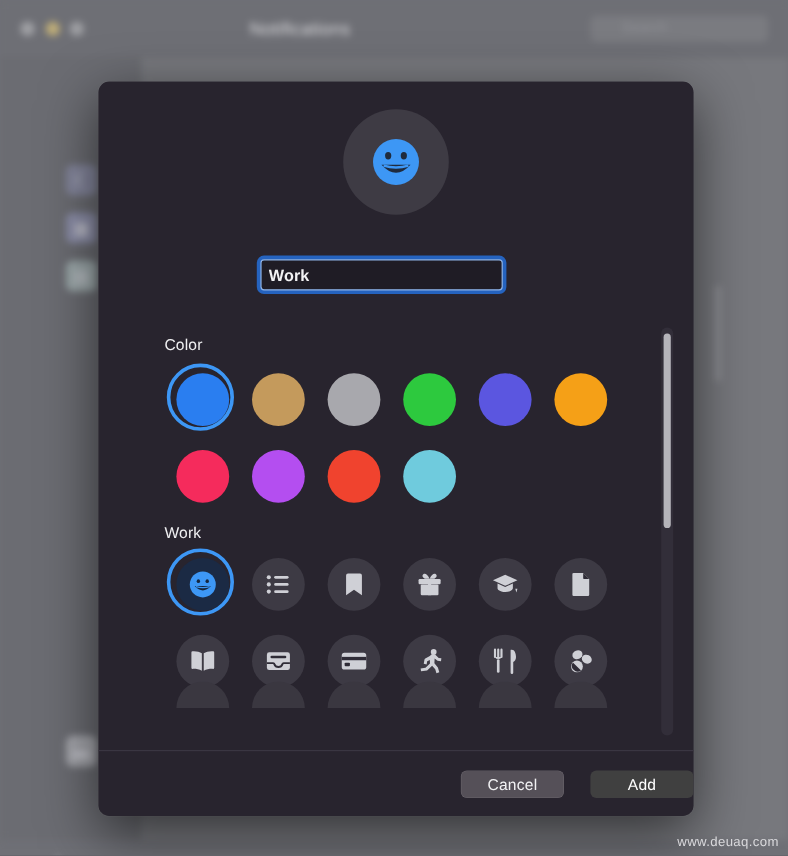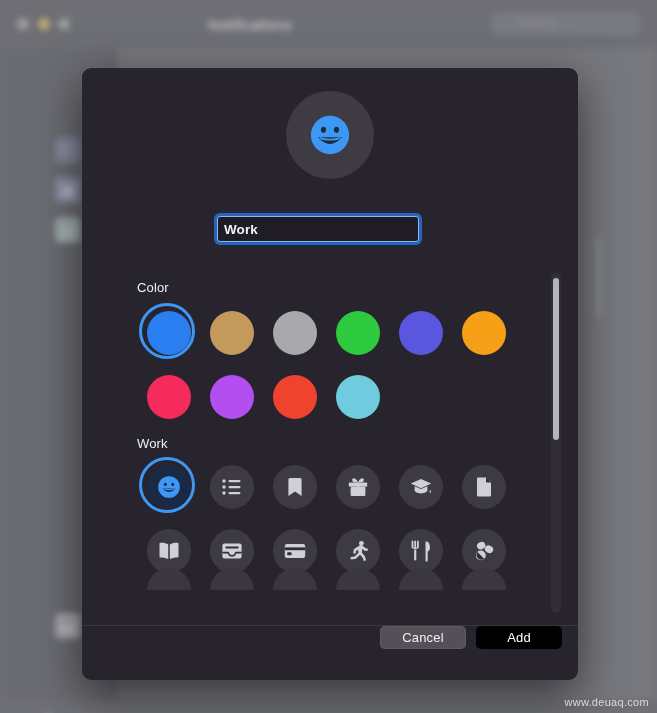--- a/index.html
+++ b/index.html
@@ -287,45 +287,45 @@
     background: #b5b4ba;
   }
 
   
   .sheet-footer {
     position: absolute;
     left: 0; right: 0; bottom: 0;
     height: 55px;
     border-top: 1px solid #3a3642;
     display: flex;
+    align-items: center;
     justify-content: flex-end;
-    padding-right: 16px;
     box-sizing: border-box;
-    gap: 10px;
+    gap: 22px;
   }
   .btn {
     min-width: 86px;
     height: 23px;
     border-radius: 5px;
     font-size: 13px;
     font-weight: 500;
     display: flex;
     align-items: center;
     justify-content: center;
     border: none;
     font-family: "Liberation Sans", sans-serif;
     letter-spacing: .2px;
   }
   .btn.cancel {
     background: #555058;
     color: #f1f1f3;
     box-shadow: inset 0 0 0 .5px rgba(255,255,255,.12);
   }
   .btn.add {
-    background: #000000;
+    background: #404040;
     color: #ffffff;
   }
 
   
   .watermark {
     position: absolute;
     right: 8px; bottom: 5px;
     font-size: 11px;
     color: #d9d9dc;
     letter-spacing: .3px;

